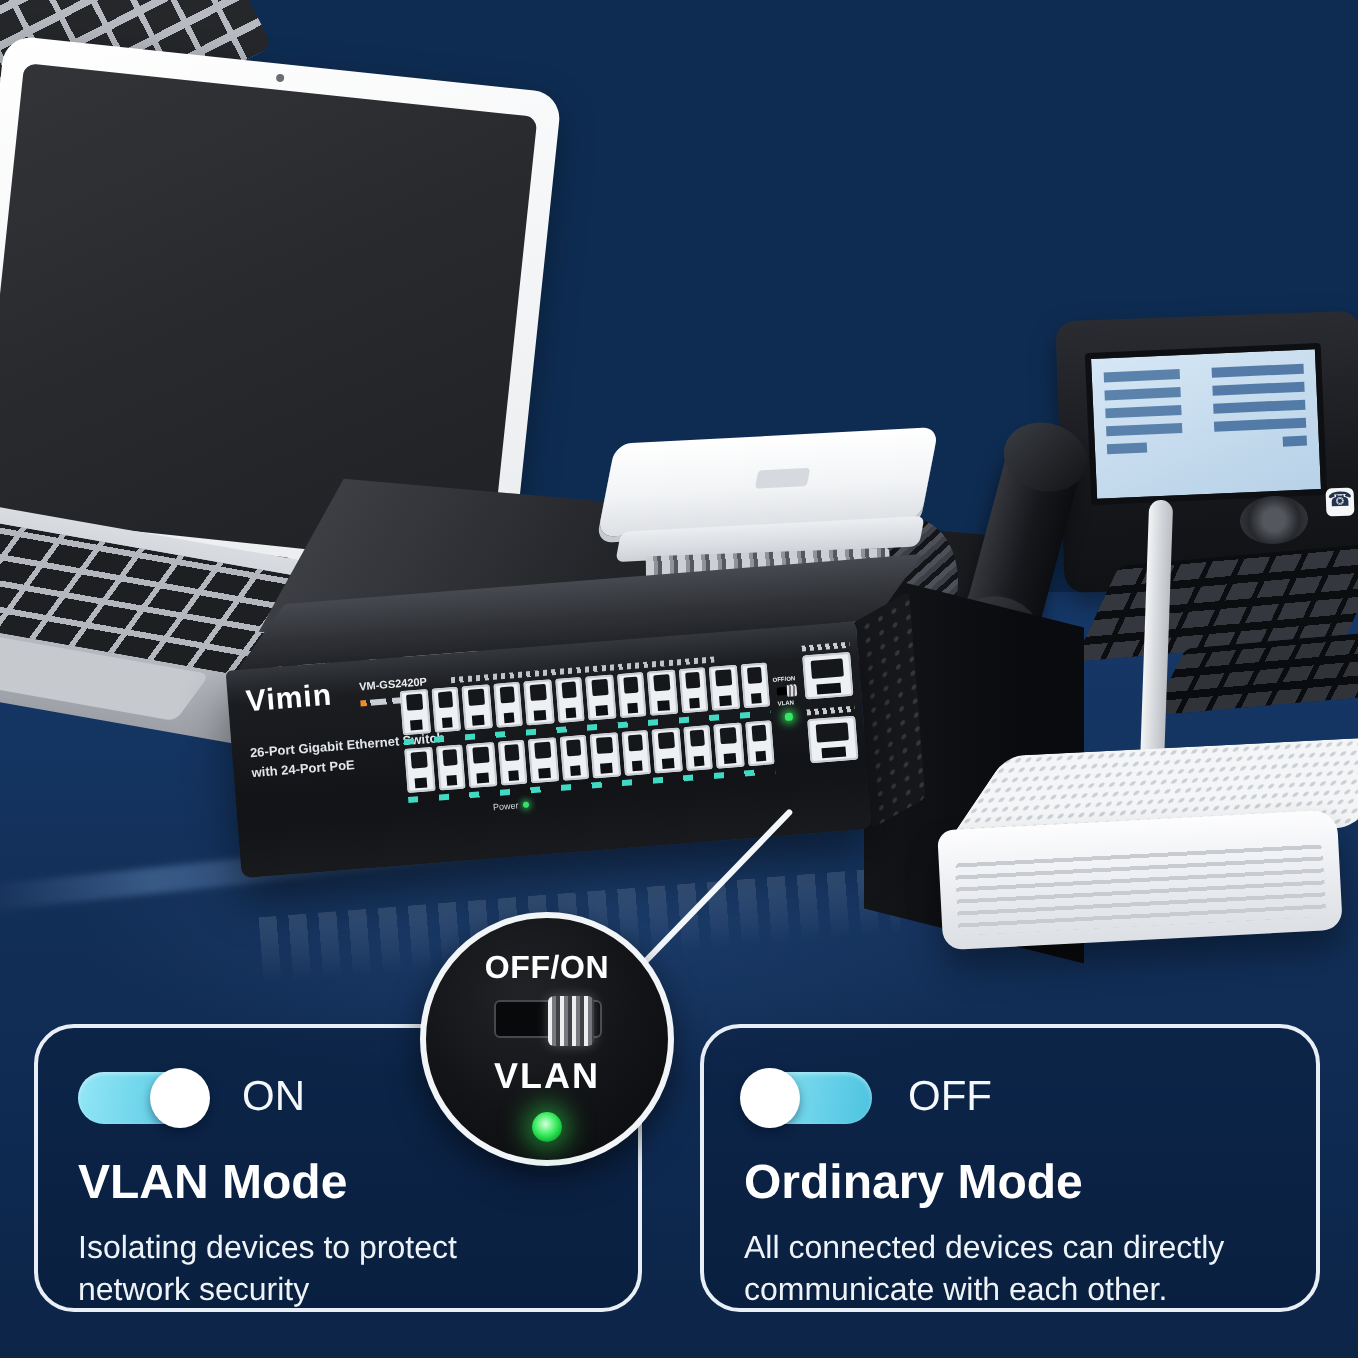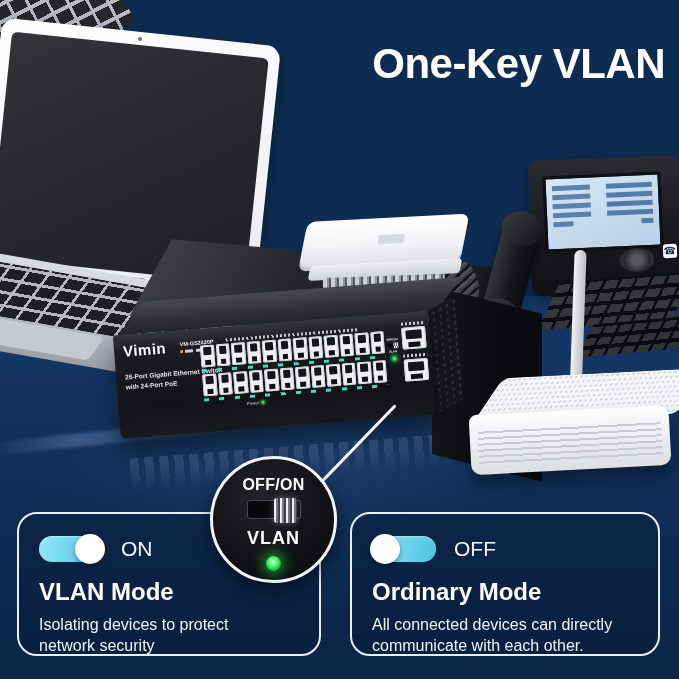--- a/index.html
+++ b/index.html
@@ -332,14 +332,13 @@
     <div class="trow">
       <div class="toggle on">
           <i class="knob"></i>
         </div>
       <div class="tstate">ON</div>
     </div>
     <div class="ctitle">VLAN Mode</div>
     <div class="cdesc">Isolating devices to protect network security</div>
   </div>
 
-  <h1 class="title">One-Key VLAN</h1>
 </div>
 
 </body></html>

